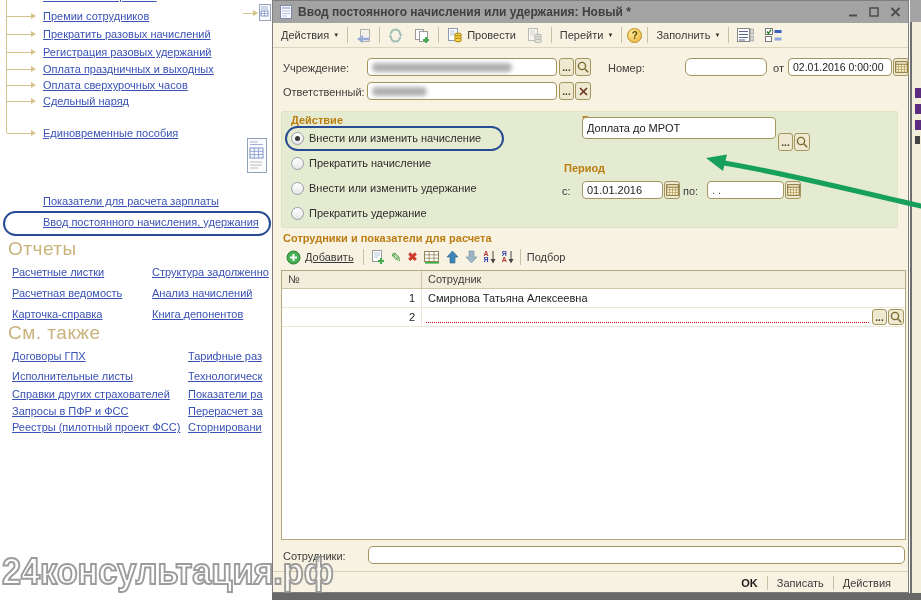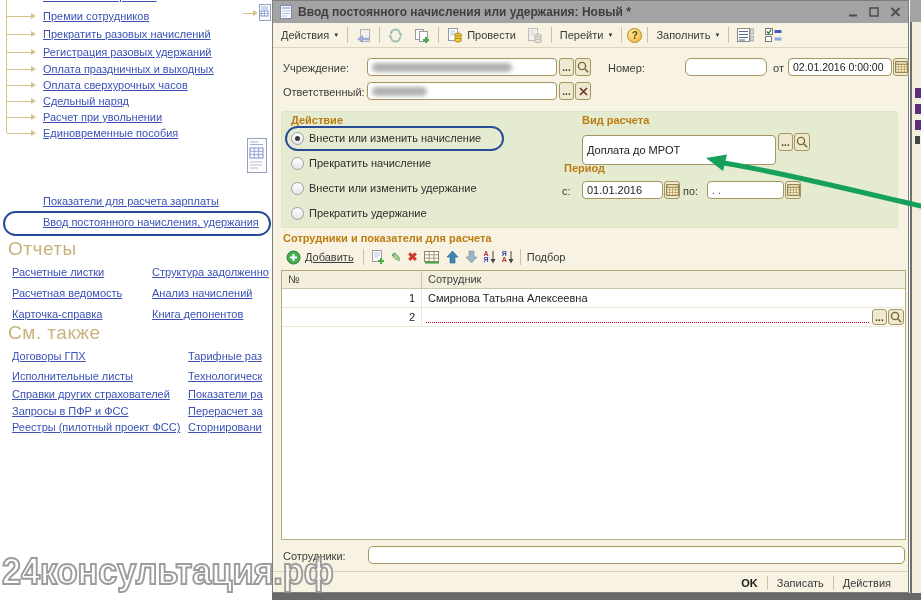--- a/index.html
+++ b/index.html
@@ -104,24 +104,20 @@
       <span class="tconn"></span>
       <a class="link">Оплата праздничных и выходных</a>
     </div>
     <div class="titem" style="top:79px">
       <span class="tconn"></span>
       <a class="link">Оплата сверхурочных часов</a>
     </div>
     <div class="titem" style="top:95px">
       <span class="tconn"></span>
       <a class="link">Сдельный наряд</a>
-    </div>
-    <div class="titem" style="top:111px">
-      <span class="tconn"></span>
-      <a class="link">Расчет при увольнении</a>
     </div>
     <div class="titem" style="top:127px">
       <span class="tconn"></span>
       <a class="link">Единовременные пособия</a>
     </div>
 
     <span class="tconn" style="left:243px;top:13px;width:13px"></span>
     <svg style="position:absolute;left:258px;top:4px" width="13" height="17">
       <rect x="1.5" y="0.5" width="11" height="16" fill="#fcfcff" stroke="#93a2bc"></rect>
       <path d="M3 3h7M3 5h7" stroke="#9fb0d4"></path>
@@ -331,21 +327,21 @@
     <div class="radio-row" style="left:18px;top:179px">
       <span class="radio"></span>
       <span class="rlbl">Внести или изменить удержание</span>
     </div>
     <div class="radio-row" style="left:18px;top:204px">
       <span class="radio"></span>
       <span class="rlbl">Прекратить удержание</span>
     </div>
 
     <span class="grp-h" style="left:309px;top:113px">Вид расчета</span>
-    <div class="fld" style="left:309px;top:134px;width:194px;height:30px">Доплата до МРОТ</div>
+    <div class="fld" style="left:309px;top:116px;width:194px;height:22px">Доплата до МРОТ</div>
     <span class="btn" style="left:505px;top:132px;width:15px;height:18px">...</span>
     <span class="btn" style="left:521px;top:132px;width:16px;height:18px">
       <svg width="13" height="13">
           <circle cx="5" cy="5" r="3.6" fill="none" stroke="#7a6a30" stroke-width="1.4"></circle>
           <path d="M8 8 l3.2 3.2" stroke="#7a6a30" stroke-width="1.6"></path>
         </svg>
     </span>
 
     <span class="grp-h" style="left:291px;top:161px">Период</span>
     <span class="lbl" style="left:289px;top:184px">с:</span>

